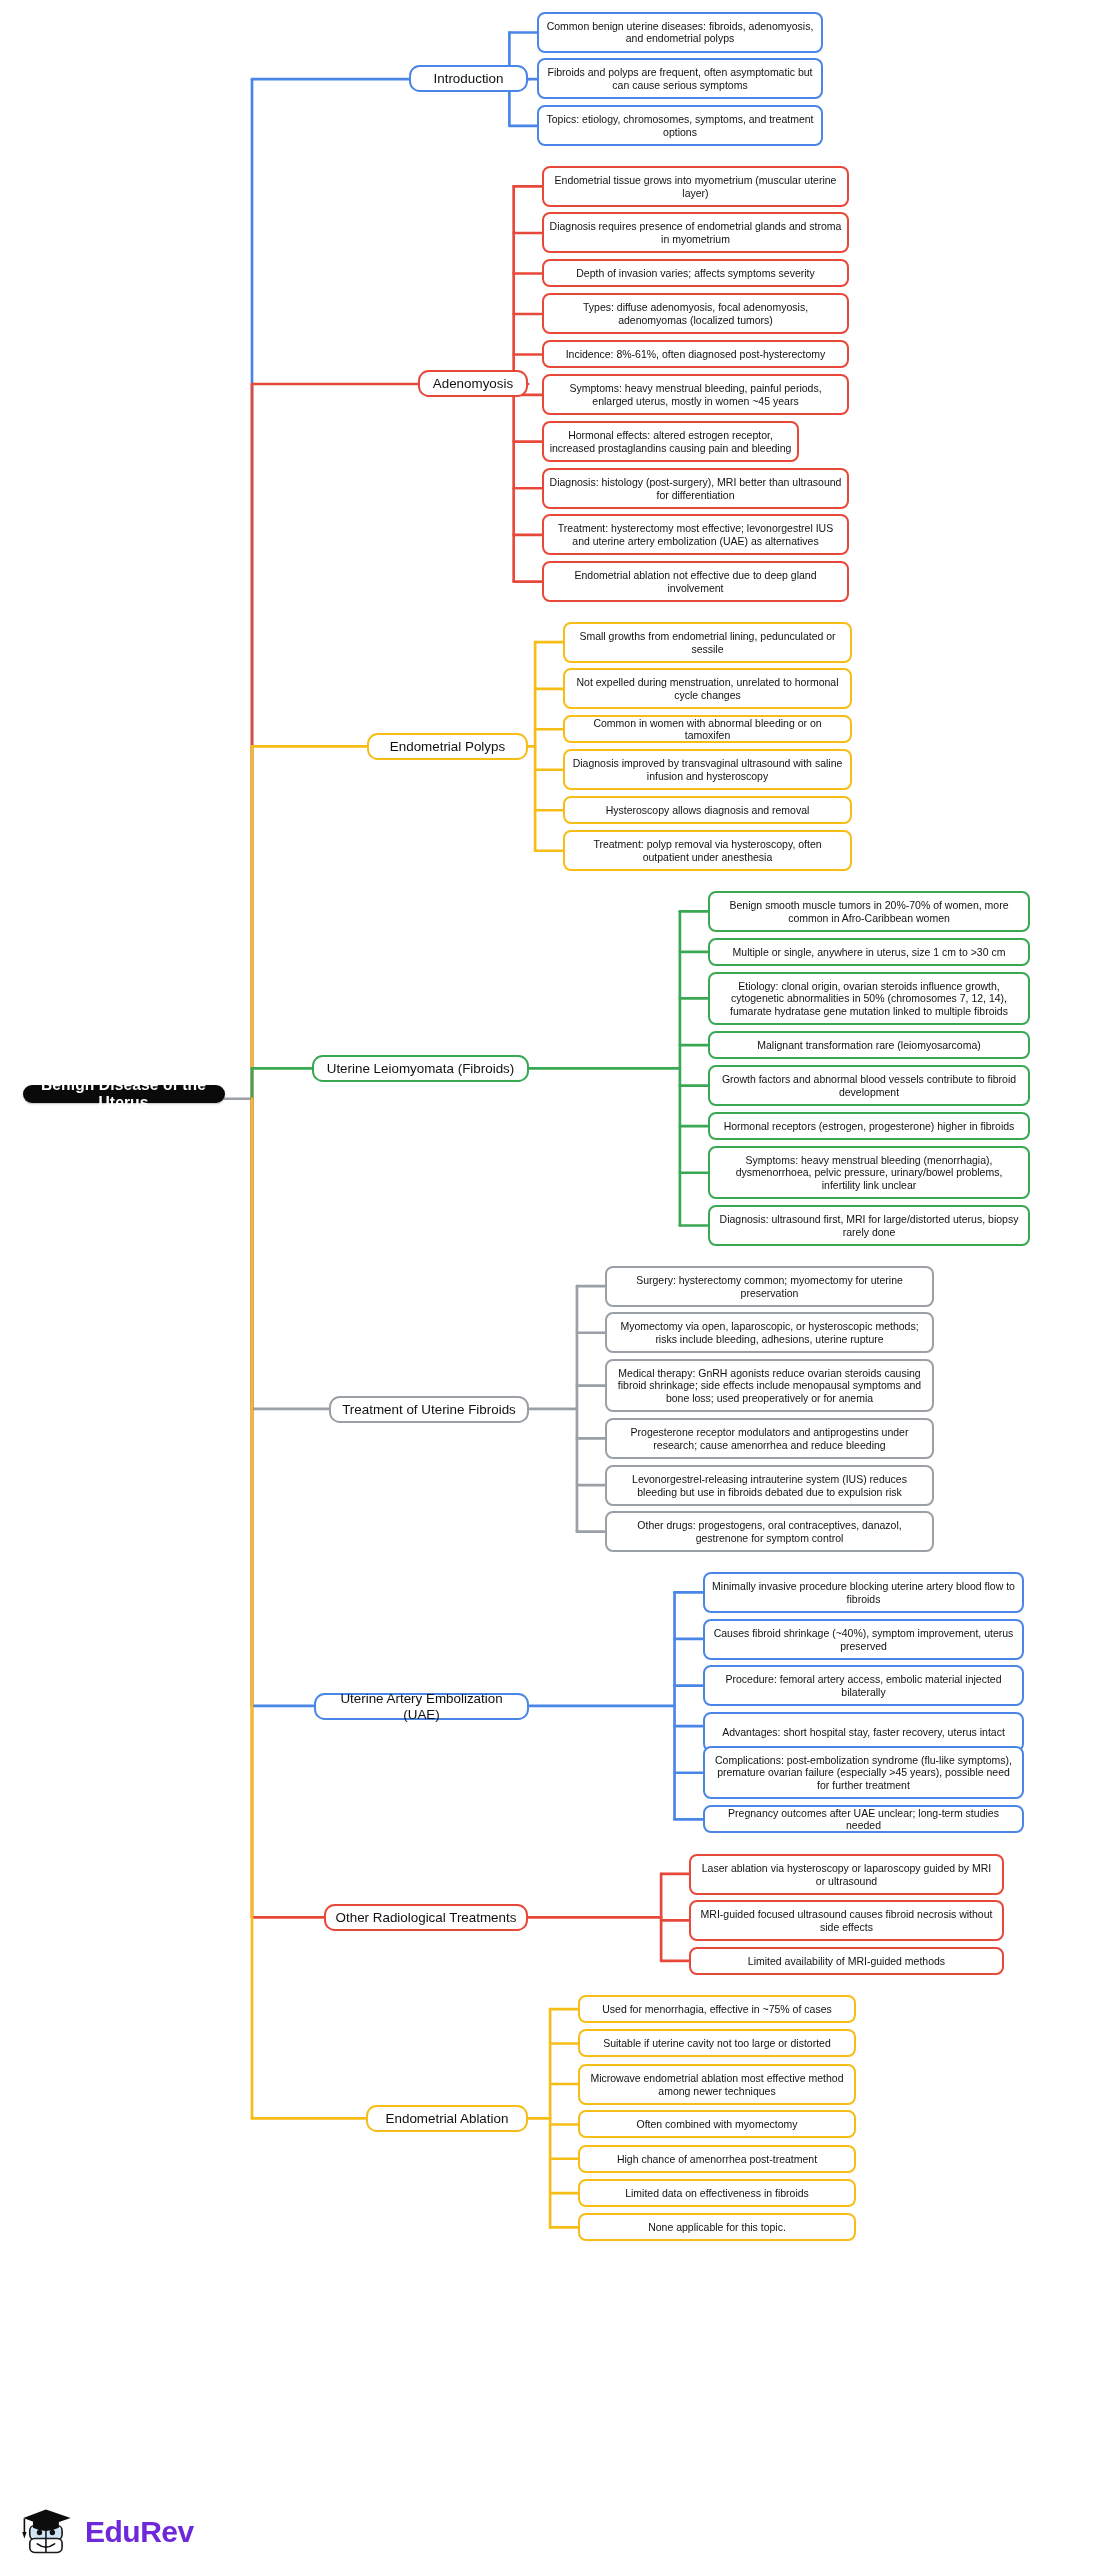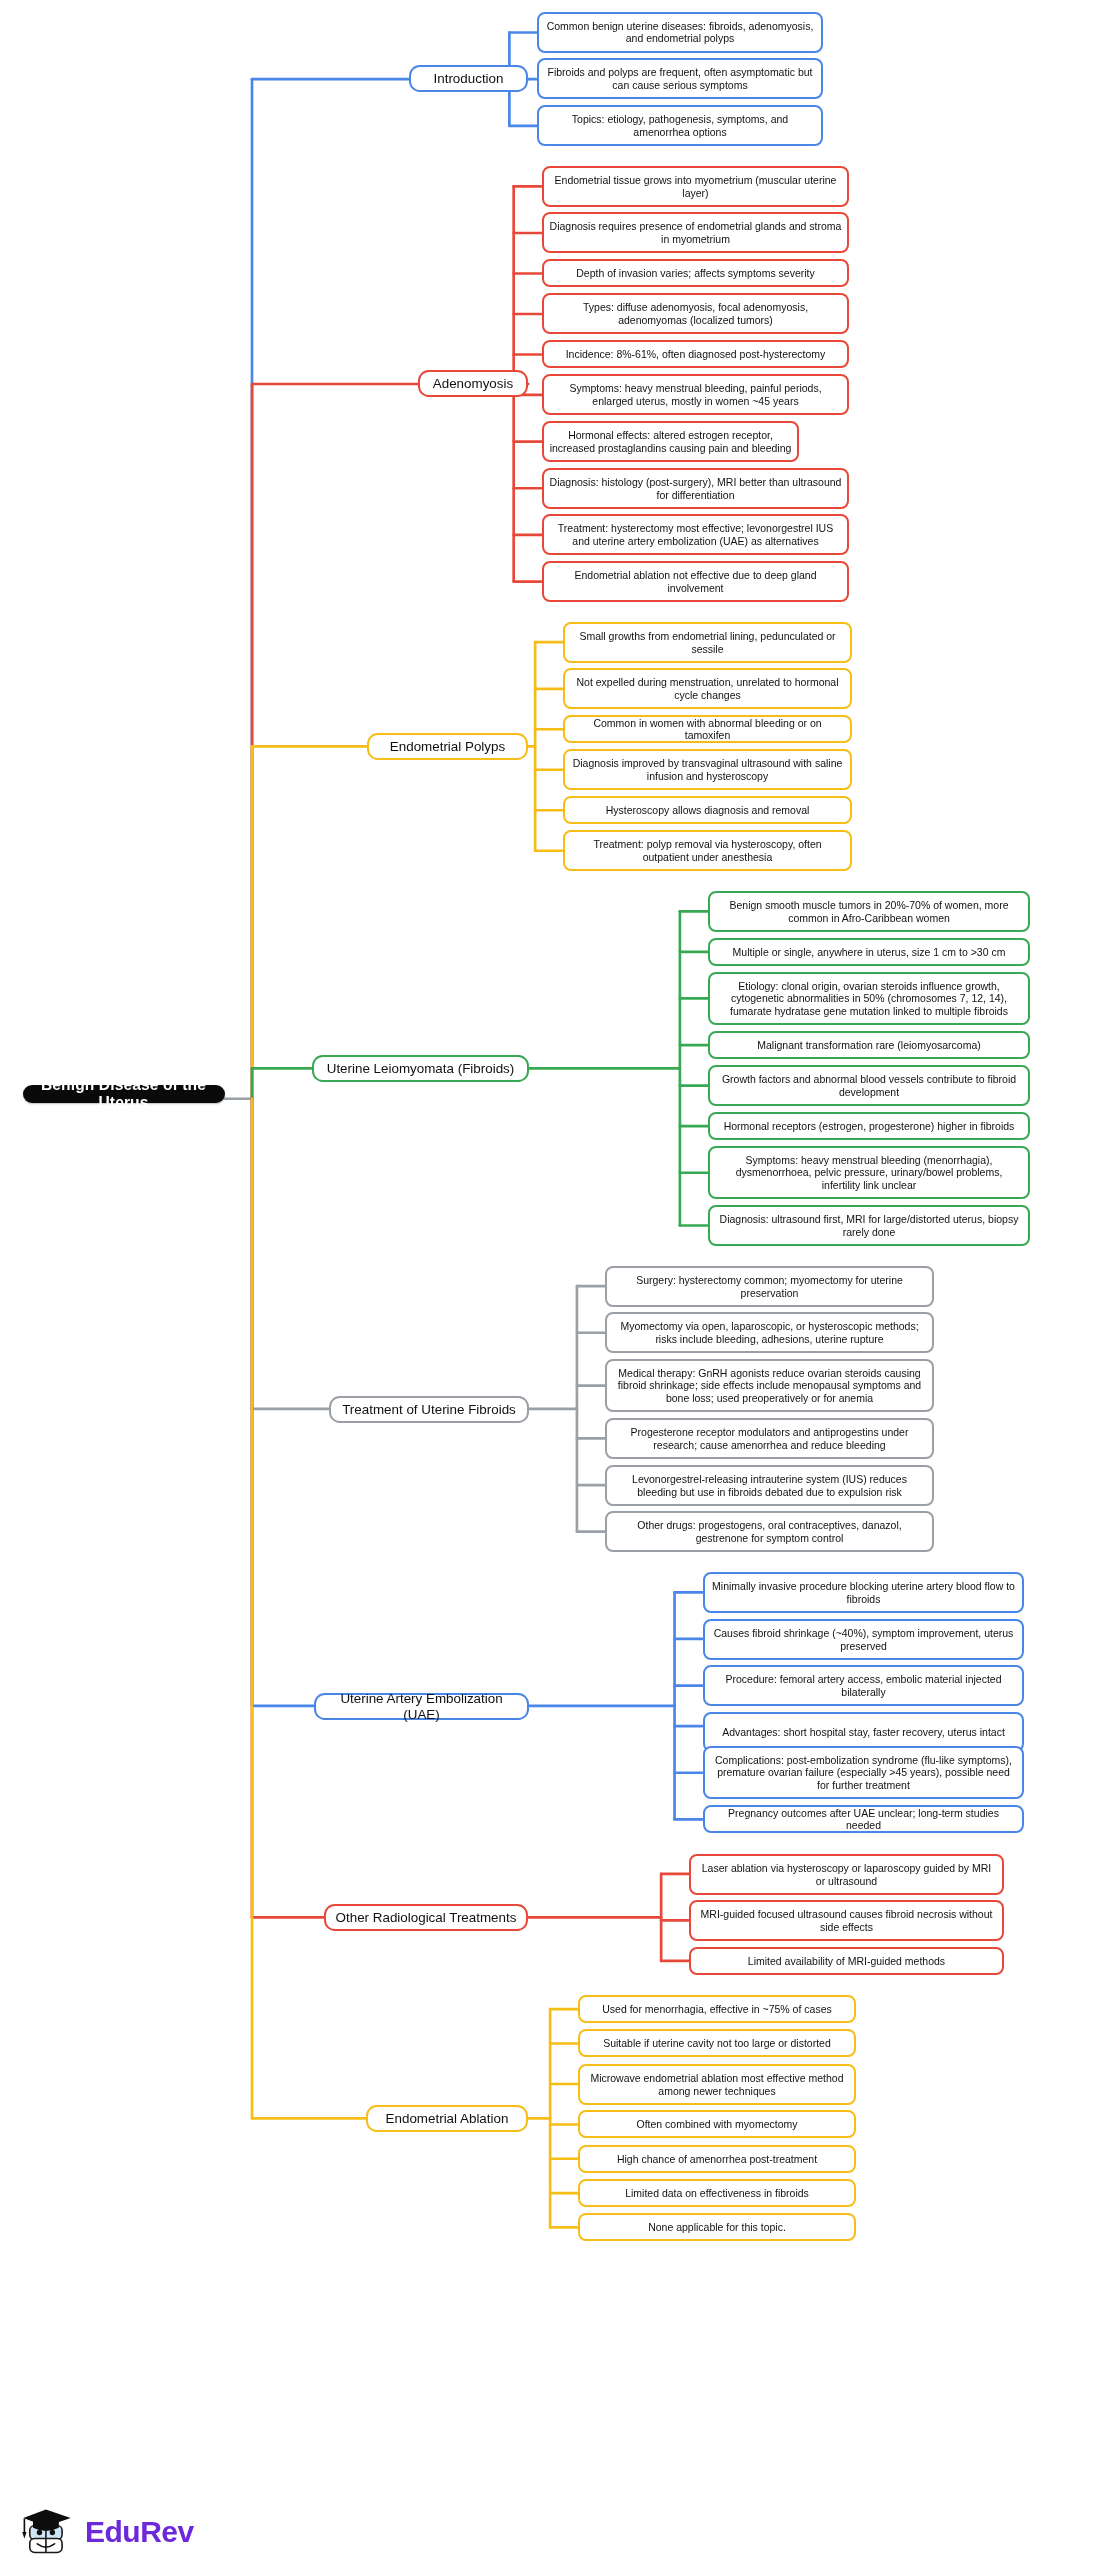--- a/index.html
+++ b/index.html
@@ -189,21 +189,21 @@
       <path d="M1026,4089.5 L1078,4089.5" stroke="#f7bd17" stroke-width="5" fill="none" stroke-linecap="round"></path>
       <path d="M1026,4153.5 L1078,4153.5" stroke="#f7bd17" stroke-width="5" fill="none" stroke-linecap="round"></path>
     </svg>
 
   <div class="root-node" id="root-node" style="width: 202px; height: 18px; left: 22.5px; top: 1085px;">Benign Disease of the Uterus</div>
 
   <div id="nodes-layer">
       <div class="node branch-node c-blue" style="left: 409px; top: 65px; width: 119px; height: 27px;">Introduction</div>
       <div class="node leaf-node c-blue" style="left: 537px; top: 11.8px; width: 286px; height: 41px;">Common benign uterine diseases: fibroids, adenomyosis, and endometrial polyps</div>
       <div class="node leaf-node c-blue" style="left: 537px; top: 58px; width: 286px; height: 41px;">Fibroids and polyps are frequent, often asymptomatic but can cause serious symptoms</div>
-      <div class="node leaf-node c-blue" style="left: 537px; top: 105px; width: 286px; height: 41px;">Topics: etiology, pathogenesis, symptoms, and amenorrhea options</div>
+      <div class="node leaf-node c-blue" style="left: 537px; top: 105px; width: 286px; height: 41px;">Topics: etiology, chromosomes, symptoms, and treatment options</div>
       <div class="node branch-node c-red" style="left: 418px; top: 370px; width: 110px; height: 27px;">Adenomyosis</div>
       <div class="node leaf-node c-red" style="left: 542px; top: 166px; width: 307px; height: 41px;">Endometrial tissue grows into myometrium (muscular uterine layer)</div>
       <div class="node leaf-node c-red" style="left: 542px; top: 212px; width: 307px; height: 41px;">Diagnosis requires presence of endometrial glands and stroma in myometrium</div>
       <div class="node leaf-node c-red" style="left: 542px; top: 259px; width: 307px; height: 28px;">Depth of invasion varies; affects symptoms severity</div>
       <div class="node leaf-node c-red" style="left: 542px; top: 293px; width: 307px; height: 41px;">Types: diffuse adenomyosis, focal adenomyosis, adenomyomas (localized tumors)</div>
       <div class="node leaf-node c-red" style="left: 542px; top: 340px; width: 307px; height: 28px;">Incidence: 8%-61%, often diagnosed post-hysterectomy</div>
       <div class="node leaf-node c-red" style="left: 542px; top: 374px; width: 307px; height: 41px;">Symptoms: heavy menstrual bleeding, painful periods, enlarged uterus, mostly in women ~45 years</div>
       <div class="node leaf-node c-red" style="left: 542px; top: 421px; width: 257px; height: 41px;">Hormonal effects: altered estrogen receptor, increased prostaglandins causing pain and bleeding</div>
       <div class="node leaf-node c-red" style="left: 542px; top: 468px; width: 307px; height: 41px;">Diagnosis: histology (post-surgery), MRI better than ultrasound for differentiation</div>
       <div class="node leaf-node c-red" style="left: 542px; top: 514px; width: 307px; height: 41px;">Treatment: hysterectomy most effective; levonorgestrel IUS and uterine artery embolization (UAE) as alternatives</div>

